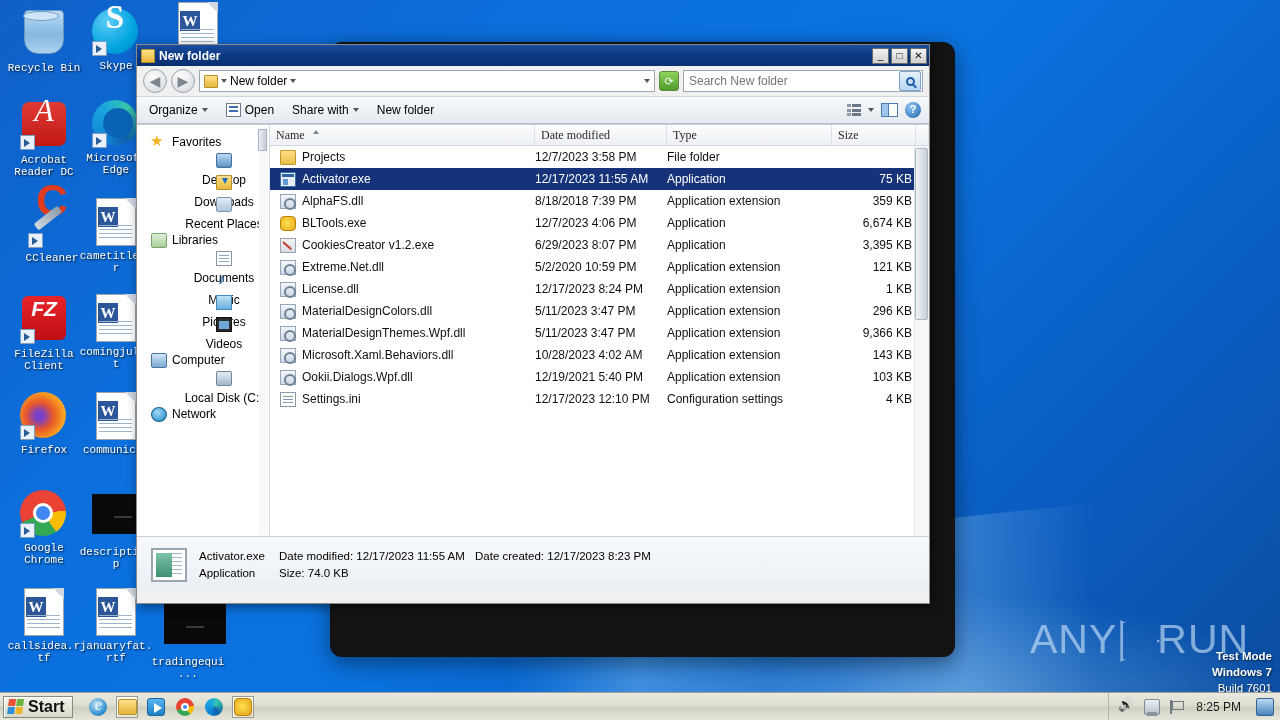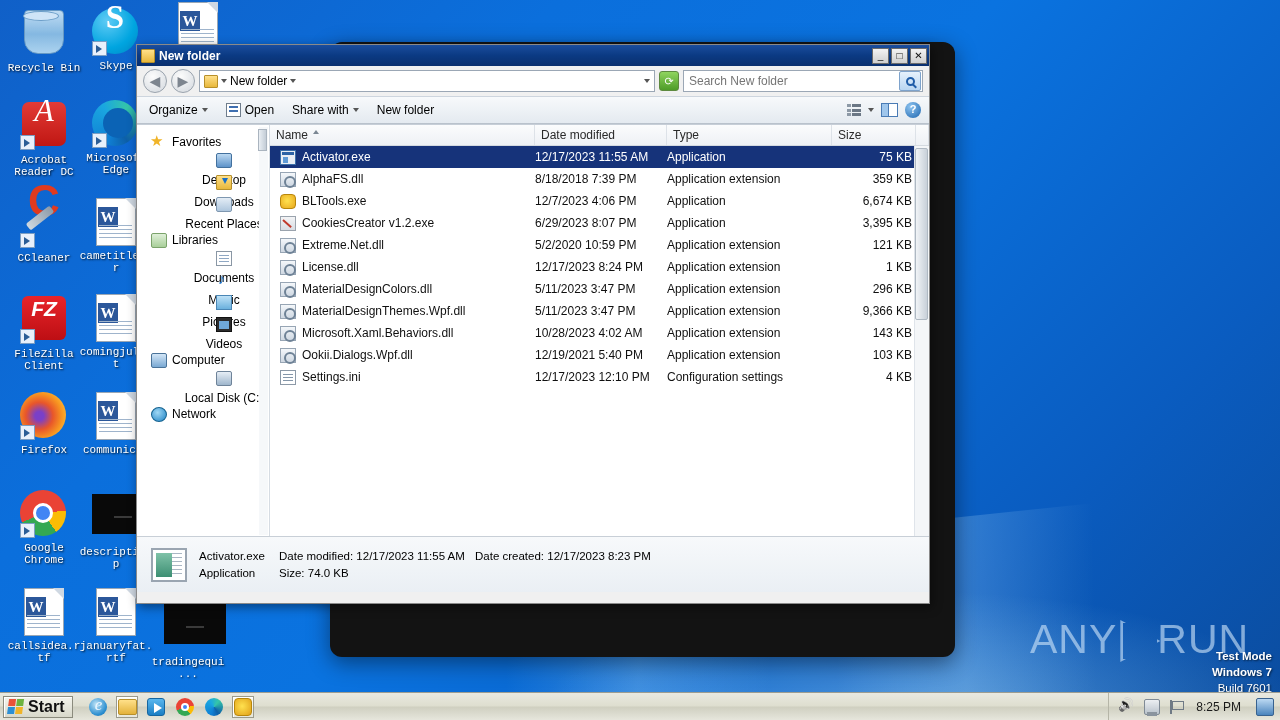--- a/index.html
+++ b/index.html
@@ -198,21 +198,21 @@
   .ni-disk{background:linear-gradient(180deg,#e6eef6,#9fb6cc);border:1px solid #6e8399;border-radius:2px;}
   .ni-net{background:radial-gradient(circle at 40% 35%,#9fd8f5,#1e82c4);border-radius:50%;border:1px solid #14628f;}
   .navpane-scroll { position:absolute; right:1px; top:2px; width:9px; height:408px; background:#f6f8fa; }
   .navpane-thumb { position:absolute; right:1px; top:2px; width:9px; height:22px;
     background:linear-gradient(90deg,#e9eef3,#c3ccd6); border:1px solid #aab4bf; }
 
   
   #listpane { flex: 1; background: #fff; position: relative; display: flex; flex-direction: column; }
   #col-head { display: flex; height: 21px; background: linear-gradient(180deg,#fbfcfd,#eef1f5);
     border-bottom: 1px solid #d4dae0; font-size: 12px; color: #2a2a2a; }
-  #col-head .ch { padding: 3px 6px; border-right: 1px solid #dde2e8; white-space: nowrap; position: relative; }
+  #col-head .ch { padding: 3px 6px; border-right: 1px solid #dde2e8; white-space: nowrap; position: relative; font-family: Liberation Serif, serif; }
   .sort-arrow { position: absolute; left: 43px; top: 5px; width: 0; height: 0;
     border-left: 3px solid transparent; border-right: 3px solid transparent; border-bottom: 4px solid #7b8793; }
   .ch-name { width: 265px; }
   .ch-date { width: 132px; }
   .ch-type { width: 165px; }
   .ch-size { width: 84px; text-align: left; }
   .ch-rest { flex: 1; }
   #rows { flex: 1; overflow: hidden; }
   .row { display: flex; align-items: center; height: 22px; font-size: 12px; color: #101010; }
   .row.sel { background: #16337a; color: #fff; }
@@ -358,21 +358,21 @@
       </div>
       <span class="lbl">Acrobat Reader DC</span>
     </div>
     <div class="desk-icon" style="left: 78px; top: 100px;">
       <div class="glyph">
         <div class="ic-edge"></div>
         <span class="shortcut-arrow"></span>
       </div>
       <span class="lbl">Microsoft Edge</span>
     </div>
-    <div class="desk-icon" style="left: 6px; top: 198px;">
+    <div class="desk-icon" style="left: 14px; top: 198px;">
       <div class="glyph">
         <div class="ic-ccleaner"></div>
         <span class="shortcut-arrow"></span>
       </div>
       <span class="lbl">CCleaner</span>
     </div>
     <div class="desk-icon" style="left: 78px; top: 198px;">
       <div class="glyph">
         <div class="ic-word">
           <span class="w">W</span>
@@ -590,20 +590,29 @@
         <div class="ch ch-name">
           <span>Name</span>
           <span class="sort-arrow"></span>
         </div>
         <div class="ch ch-date">Date modified</div>
         <div class="ch ch-type">Type</div>
         <div class="ch ch-size">Size</div>
         <div class="ch ch-rest"></div>
       </div>
       <div id="rows">
+          <div class="row">
+            <div class="r-name">
+              <span class="f-ico fi-folder"></span>
+              <span>Projects</span>
+            </div>
+            <div class="r-date">12/7/2023 3:58 PM</div>
+            <div class="r-type">File folder</div>
+            <div class="r-size"></div>
+          </div>
           <div class="row sel">
             <div class="r-name">
               <span class="f-ico fi-app"></span>
               <span>Activator.exe</span>
             </div>
             <div class="r-date">12/17/2023 11:55 AM</div>
             <div class="r-type">Application</div>
             <div class="r-size">75 KB</div>
           </div>
           <div class="row">

